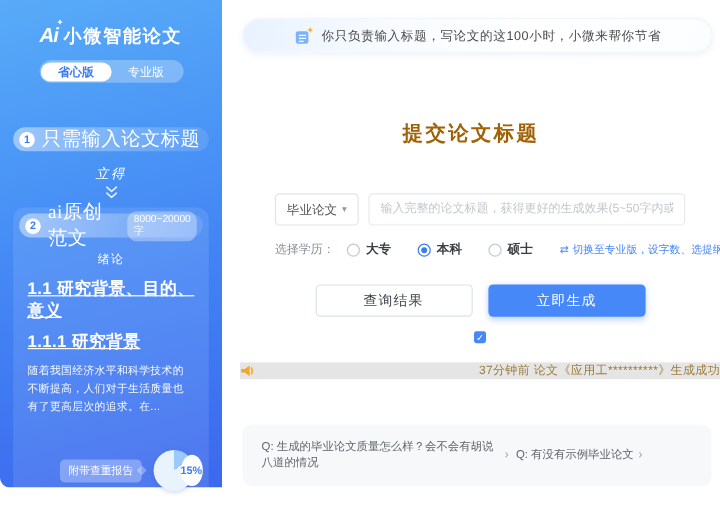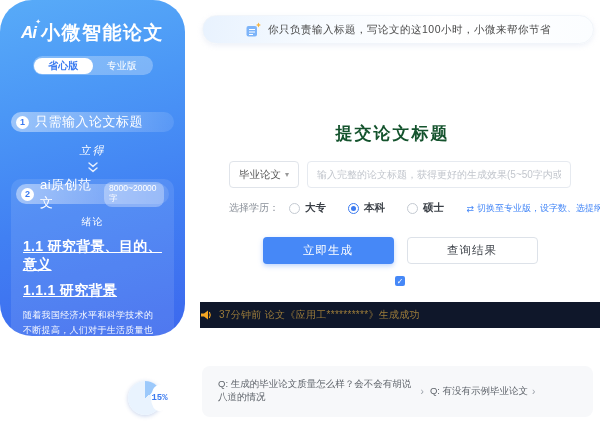--- a/index.html
+++ b/index.html
@@ -2,52 +2,52 @@
 <html><head>
 <meta charset="utf-8">
 <style>
   * { margin:0; padding:0; box-sizing:border-box; }
   html,body { width:600px; height:436px; background:#fff; overflow:hidden; }
   body { font-family:"Liberation Sans","DejaVu Sans",sans-serif; }
   .app { width:600px; height:436px; display:flex; background:#fff; }
 
   
   .sidebar {
-    width:185px; height:336px; flex:none; position:relative;
+    width:185px; height:406px; flex:none; position:relative;
     background:linear-gradient(165deg,#58abf8 0%,#4b97f6 30%,#4180f3 62%,#3c68ee 100%);
     border-bottom-left-radius:8px;
-    padding:0 11px; color:#fff;border-radius:32px;
+    padding:0 11px; color:#fff;
   }
   .logo-row { display:flex; align-items:center; justify-content:center; padding-top:20px; gap:5px; }
   .logo-ai { font-weight:bold; font-style:italic; font-size:17px; position:relative; letter-spacing:-1px; }
   .logo-ai .spark { position:absolute; top:-5px; right:-4px; font-size:7px; font-style:normal; }
-  .logo-title { font-size:19px; font-weight:bold; letter-spacing:1.5px; }
+  .logo-title { font-size:15px; font-weight:bold; letter-spacing:1.5px; }
   .tabs { margin:10px auto 0; width:120px; height:19px; background:rgba(255,255,255,0.28);
     border-radius:10px; display:flex; padding:1.5px; }
   .tab { flex:1; border-radius:9px; font-size:10px; display:flex; align-items:center; justify-content:center; color:#fff; cursor:pointer; }
   .tab.active { background:#fff; color:#3c7bf0; font-weight:bold; }
 
   .step-pill { display:flex; align-items:center; gap:6px; height:20px; border-radius:11px; padding:0 5px;
     background:linear-gradient(90deg,rgba(255,255,255,0.45),rgba(255,255,255,0.10)); }
   .step-num { width:13px; height:13px; border-radius:50%; background:#fff; color:#3c7bf0;
     font-size:9px; font-weight:bold; display:flex; align-items:center; justify-content:center; flex:none; }
-  .step-label { font-size:13px; color:#fff; letter-spacing:0.5px; }
+  .step-label { font-size:16px; color:#fff; letter-spacing:0.5px;font-family:Liberation Serif, serif; }
   .step1 { margin-top:37px; }
 
   .instant { text-align:center; margin-top:11px; font-size:11px; letter-spacing:2px;font-style:italic; }
   .chevrons { text-align:center; margin-top:2px; height:14px; opacity:0.85; }
 
   .step-card { margin-top:5px; background:rgba(255,255,255,0.10); border-radius:10px; padding:5px 5px 9px; }
   .badge-words { margin-left:auto; background:rgba(255,255,255,0.32); border-radius:8px;
     font-size:8.5px; padding:1.5px 5px; color:#fff; }
   .preview { padding:4px 7px 0; }
   .preview-heading { text-align:center; font-size:10px; letter-spacing:1px; margin:7px 0 9px; }
   .preview-line { font-size:14px; font-weight:bold; margin-bottom:8px; letter-spacing:0.3px;text-decoration:underline; }
   .preview-para { font-size:9px; line-height:15px; opacity:0.95; margin-bottom:28px; letter-spacing:0.3px; }
-  .report-row { display:flex; align-items:center; justify-content:space-between; gap:10px; padding-bottom:2px;font-family:Liberation Mono, monospace; }
+  .report-row { display:flex; align-items:center; justify-content:flex-end; gap:10px; padding-bottom:2px; }
   .report-tag { position:relative; background:rgba(255,255,255,0.30); border-radius:4px;
     font-size:9px; padding:3px 7px; cursor:pointer; }
   .report-tag .tip { position:absolute; right:-3px; top:50%; width:6px; height:6px;
     background:rgba(255,255,255,0.30); transform:translateY(-50%) rotate(45deg); border-radius:1px; }
   .ring { width:34px; height:34px; border-radius:50%; flex:none;
     background:conic-gradient(#9cc9fb 0 15%, #e9f3fe 15% 100%);
     display:flex; align-items:center; justify-content:center;
     box-shadow:0 1px 4px rgba(30,80,180,0.25); }
   .ring-inner { width:26px; height:26px; border-radius:50%; background:#fff; color:#3c7bf0;
     font-size:9px; font-weight:bold; display:flex; align-items:center; justify-content:center;margin-left:29px; }
@@ -56,23 +56,23 @@
   .supp-items { display:grid; grid-template-columns:1fr 1fr; gap:9px 2px; padding:10px 6px 2px; }
 
   
   .main { flex:1; position:relative; padding:0 0 0 0; background:#fff; }
   .banner { margin:15px 6px 0 17px; height:29px; border-radius:15px;
     background:linear-gradient(100deg,#e8f2fe 0%,#f7fbff 30%,#ffffff 60%,#fbfdff 100%);
     border:1px solid #f1f5fa; box-shadow:0 2px 5px rgba(190,205,230,0.25);
     display:flex; align-items:center; justify-content:center; gap:6px; }
   .banner-text { font-size:10.5px; color:#4a4a4a; letter-spacing:0.5px; }
 
-  .page-title { text-align:center; margin-top:78px; font-size:17px; font-weight:bold; color:#14532d; letter-spacing:2px; }
-
-  .form-col { width:342px; margin:16px auto 0; margin-left:44px; }
+  .page-title { text-align:center; margin-top:56px; font-size:17px; font-weight:bold; color:#a16207; letter-spacing:2px; }
+
+  .form-col { width:342px; margin:38px auto 0; margin-left:44px; }
   .input-row { display:flex; gap:8px; }
   .type-select { width:70px; height:27px; border:1px solid #e0e4ea; border-radius:4px;
     display:flex; align-items:center; justify-content:center; gap:4px; font-size:10.5px; color:#555; cursor:pointer; background:#fff; }
   .caret { font-size:8px; color:#999; }
   .title-input { flex:1; height:27px; border:1px solid #e6eaf0; border-radius:4px; padding:0 9px;
     font-size:10px; color:#333; outline:none; font-family:inherit; }
   .title-input::placeholder { color:#c2c6cd; }
 
   .opt-row { display:flex; align-items:flex-end; margin-top:13px; position:relative; }
   .opt-label { font-size:10px; color:#8a9099; margin-right:10px; }
@@ -92,22 +92,22 @@
   .btn { width:131px; height:27px; border-radius:4px; font-size:11.5px; display:flex;
     align-items:center; justify-content:center; cursor:pointer; letter-spacing:1px; }
   .btn-primary { background:#4688f7; color:#fff; box-shadow:0 2px 5px rgba(70,136,247,0.35); }
   .btn-ghost { background:#fff; color:#3a3f46; border:1px solid #dde2e9; }
 
   .agree-row { display:flex; align-items:center; justify-content:center; gap:5px; margin-top:12px; }
   .checkbox { width:10px; height:10px; background:#4688f7; border-radius:2px; color:#fff;
     font-size:8px; display:flex; align-items:center; justify-content:center; cursor:pointer; flex:none; }
   .agree-text { font-size:9.5px; color:#9aa0a8; }
 
-  .notice-bar { margin:16px 0 0 15px; width:400px; height:26px; background:#0f172a;
-    display:flex; align-items:center; justify-content:flex-start; gap:6px; }
+  .notice-bar { margin:16px 0 0 15px; width:400px; height:14px; background:#e5e5e5;
+    display:flex; align-items:center; justify-content:space-between; gap:6px; }
   .notice-text { font-size:10px; color:#9c7c3a; letter-spacing:0.3px; }
 
   .faq-card { margin:38px 7px 0 17px; background:#f7f8fa; border-radius:8px; padding:12px 16px 13px;
     display:grid; grid-template-columns:1.4fr 1fr; gap:9px 6px; }
   .faq-item { display:flex; align-items:center; gap:4px; cursor:pointer; }
   .faq-text { font-size:9.5px; color:#5f646b; }
   .chev { font-size:10px; color:#9aa0a8; }
 </style>
 </head>
 <body>
@@ -225,22 +225,22 @@
           <span class="radio-label">硕士</span>
         </span>
         <span class="switch-link">
           <span>⇄</span>
           <span>切换至专业版，设字数、选提纲</span>
         </span>
       </div>
 
 
       <div class="btn-row">
+        <div class="btn btn-ghost">查询结果</div>
         <div class="btn btn-primary">立即生成</div>
-        <div class="btn btn-ghost">查询结果</div>
       </div>
 
       <div class="agree-row">
         <span class="checkbox">✓</span>
       </div>
     </div>
 
     <div class="notice-bar">
       <span style="display:flex;">
         <svg width="13" height="12" viewBox="0 0 13 12">

